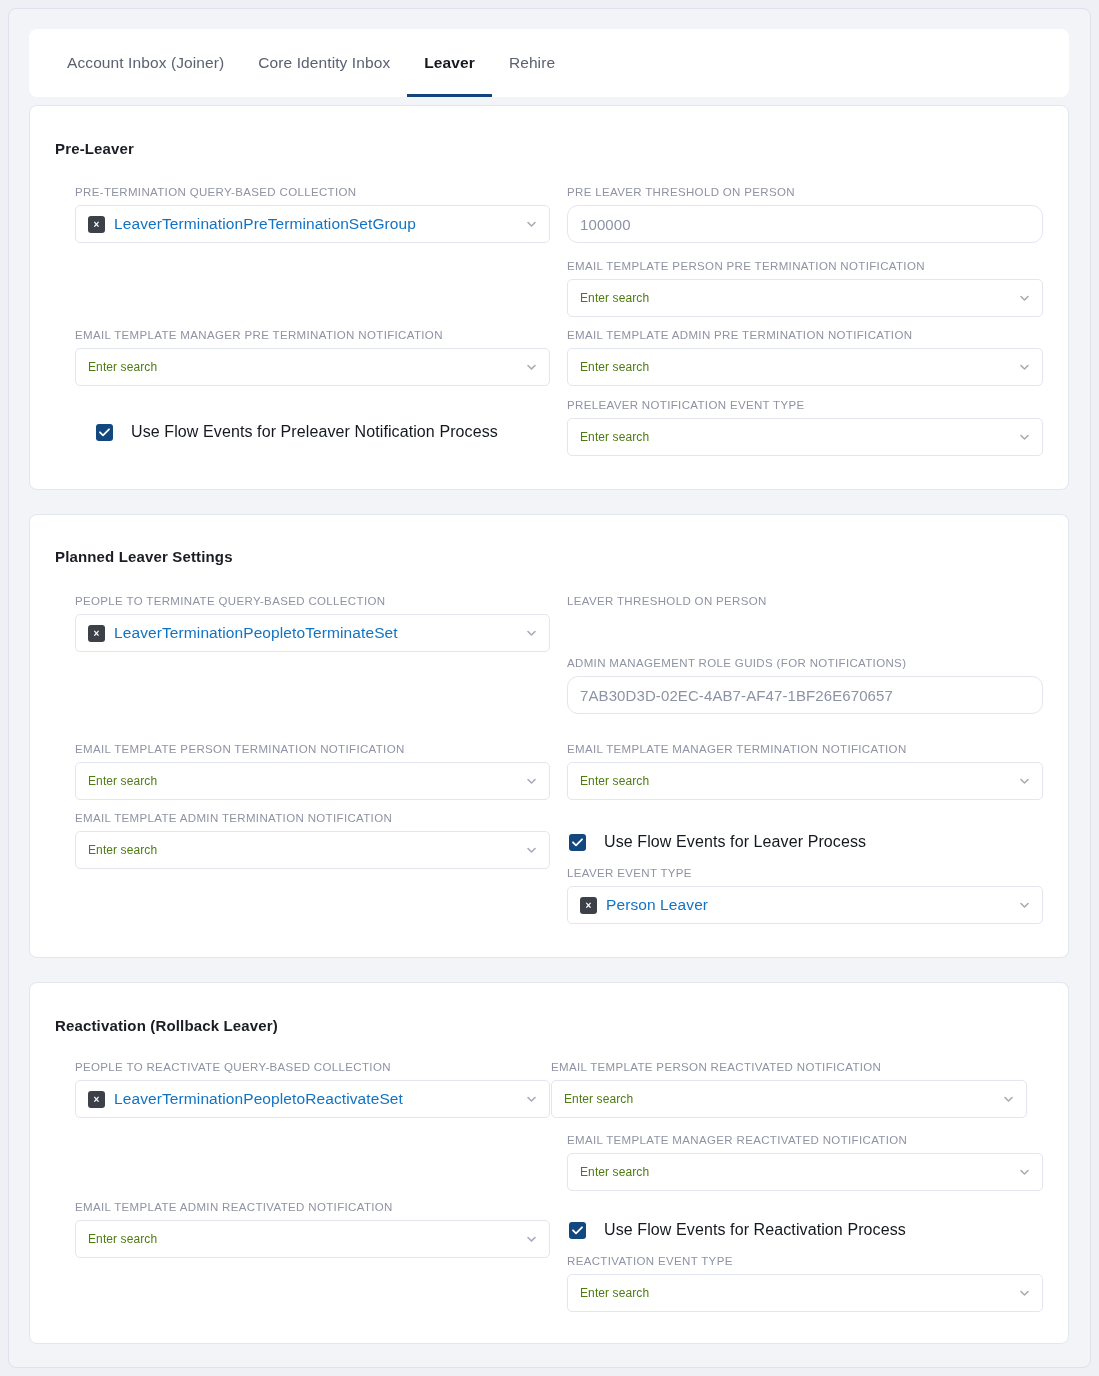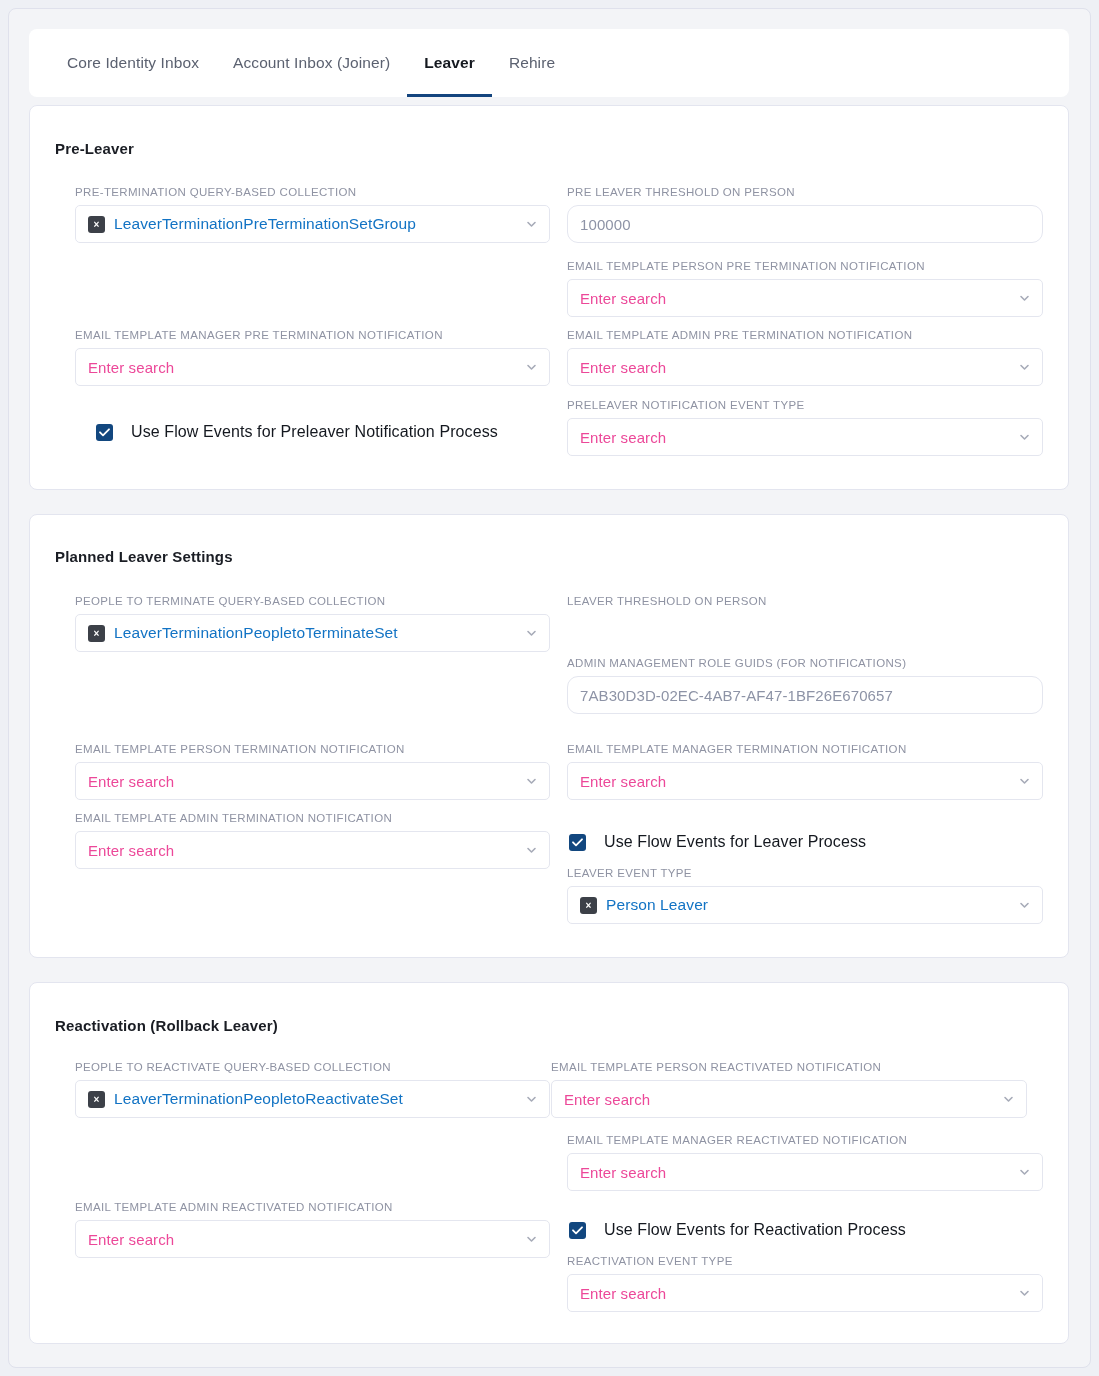--- a/index.html
+++ b/index.html
@@ -110,22 +110,22 @@
     border: 1px solid #e4e6ef;
     border-radius: 5px;
     background: #ffffff;
     display: flex;
     align-items: center;
     padding: 0 34px 0 12px;
     cursor: pointer;
   }
   .control.input-like { cursor: text; border-radius: 11px; }
   .placeholder {
-    font-size: 15px;
-    color: #ec4899;
+    font-size: 12px;
+    color: #4d7c0f;
     letter-spacing: .1px;
   }
   .value-text {
     font-size: 15px;
     color: #8d93a6;
     letter-spacing: .1px;
   }
   .chip-x {
     flex: 0 0 auto;
     width: 17px;
@@ -188,24 +188,24 @@
   }
 </style>
 </head>
 <body>
 
 <div class="page-frame">
 
   <div class="tabbar-card">
     <div class="tabs">
       <div class="tab">
+        <span>Account Inbox (Joiner)</span>
+      </div>
+      <div class="tab">
         <span>Core Identity Inbox</span>
-      </div>
-      <div class="tab">
-        <span>Account Inbox (Joiner)</span>
       </div>
       <div class="tab active">
         <span>Leaver</span>
       </div>
       <div class="tab">
         <span>Rehire</span>
       </div>
     </div>
   </div>
 

